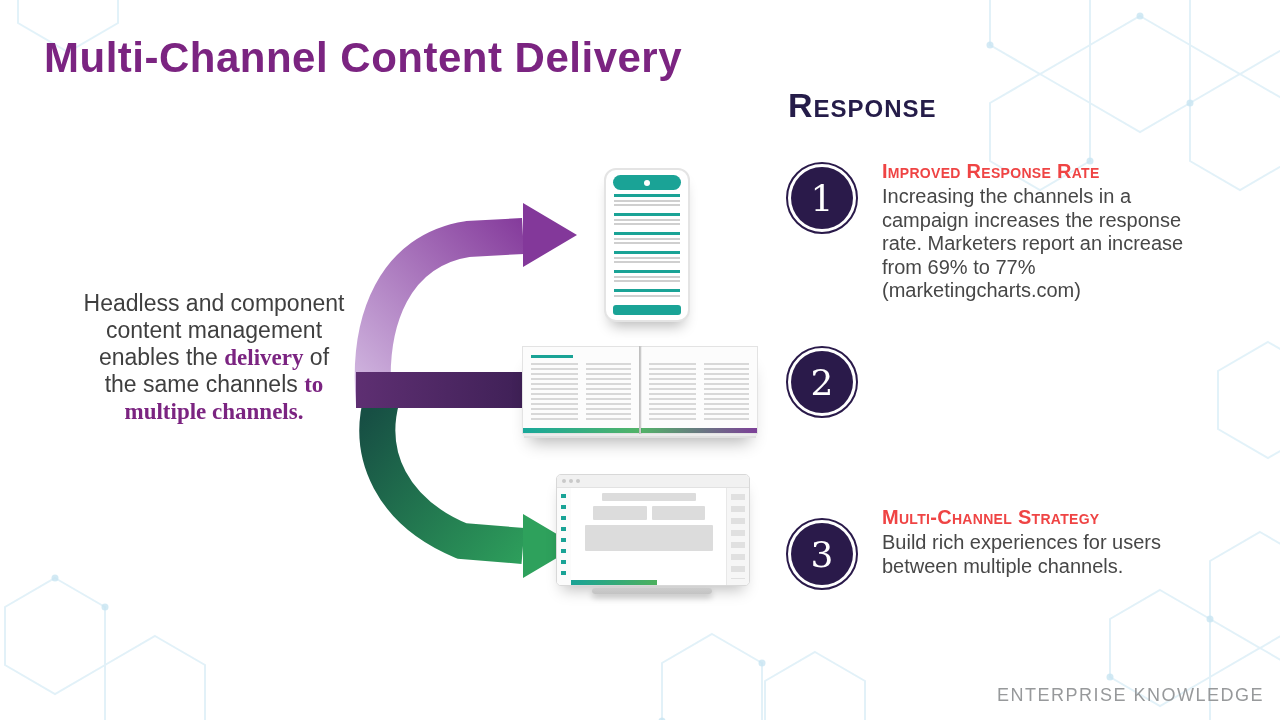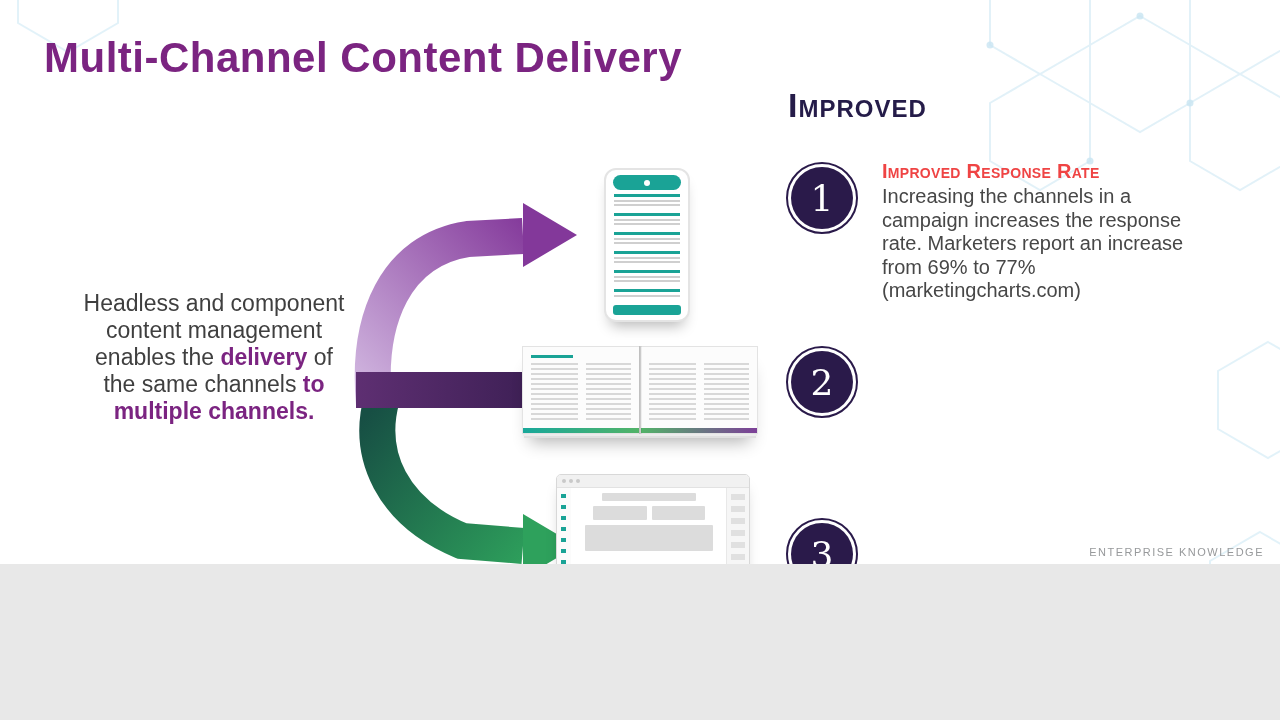--- a/index.html
+++ b/index.html
@@ -1,31 +1,31 @@
 <!DOCTYPE html>
 <html><head>
 <meta charset="utf-8">
 <style>
   html,body{margin:0;padding:0;background:#e8e8e8;}
-  .slide{position:relative;width:1280px;height:564px;background:#ffffff;overflow:hidden;
+  .slide{position:relative;width:1280px;height:720px;background:#ffffff;overflow:hidden;
          font-family:"Liberation Sans",sans-serif;margin:0 auto;}
 
   
   .hex-bg,.arrows{position:absolute;left:0;top:0;width:1280px;height:720px;pointer-events:none;}
   .hex-bg{z-index:0;}
   .arrows{z-index:1;}
 
   
   .title{position:absolute;left:44px;top:34px;margin:0;font-size:42px;font-weight:700;
          color:#7b2481;letter-spacing:.5px;z-index:3;}
 
   
   .intro{position:absolute;left:64px;top:290px;width:300px;margin:0;text-align:center;
          font-size:23px;line-height:27px;color:#3f3f3f;white-space:pre-line;z-index:3;}
-  .intro .hl{color:#7b2481;font-weight:700;}
+  .intro .hl{color:#7b2481;font-weight:700;font-family:Liberation Serif, serif;}
 
   
   .phone{position:absolute;left:604px;top:168px;width:86px;height:154px;background:#fff;
          border:2px solid #e4e4e4;border-radius:12px;box-sizing:border-box;
          box-shadow:0 10px 14px -6px rgba(0,0,0,.28);z-index:2;}
   .phone-header{margin:5px 7px 4px;height:15px;border-radius:8px;background:#1aa396;
                 display:flex;align-items:center;justify-content:center;}
   .phone-logo-dot{width:6px;height:6px;border-radius:50%;background:#ffffff;display:block;}
   .phone-body{margin:2px 8px;height:104px;
       background:repeating-linear-gradient(to bottom,#1aa396 0 3px,transparent 3px 6px,
@@ -86,21 +86,21 @@
   .o3 .badge{margin-top:12px;}
   .badge-inner{width:62px;height:62px;border-radius:50%;background:#2a1a4a;color:#ffffff;
       display:flex;align-items:center;justify-content:center;
       font-family:"DejaVu Serif",serif;font-size:36px;}
   .outcome-text{width:372px;}
   .outcome-text h3{margin:0 0 2px;font-size:20px;font-weight:700;font-variant:small-caps;
       letter-spacing:.3px;color:#ef4444;}
   .outcome-text p{margin:0;font-size:20px;line-height:23.5px;color:#474747;white-space:pre-line;}
 
   
-  .footer{position:absolute;right:16px;bottom:6px;font-size:11px;letter-spacing:1.5px;
+  .footer{position:absolute;right:16px;bottom:14px;font-size:18px;letter-spacing:1.5px;
           color:#97999b;z-index:3;}
 </style>
 </head>
 <body>
 
 <div class="slide">
 
   <svg class="hex-bg" viewBox="0 0 1280 720">
     <g fill="none" stroke="#d6ecf6" stroke-width="2" opacity="0.7">
       <polygon points="68,-64 118,-35 118,23 68,52 18,23 18,-35"></polygon>
@@ -203,21 +203,21 @@
           <div class="half"></div>
         </div>
         <div class="blk w90"></div>
         <i class="d-strip"></i>
       </div>
       <div class="d-right"></div>
     </div>
     <div class="desk-base"></div>
   </div>
 
-  <h2 class="outcomes-heading">Improved</h2>
+  <h2 class="outcomes-heading">Response</h2>
 
   <div class="outcome o1">
     <div class="badge">
       <div class="badge-inner">1</div>
     </div>
     <div class="outcome-text">
       <h3>Improved Response Rate</h3>
       <p>Increasing the channels in a
 campaign increases the response
 rate. Marketers report an increase
@@ -231,17 +231,22 @@
       <div class="badge-inner">2</div>
     </div>
     <div class="outcome-text">
     </div>
   </div>
 
   <div class="outcome o3">
     <div class="badge">
       <div class="badge-inner">3</div>
     </div>
+    <div class="outcome-text">
+      <h3>Multi-Channel Strategy</h3>
+      <p>Build rich experiences for users
+between multiple channels.</p>
+    </div>
   </div>
 
   <div class="footer">ENTERPRISE KNOWLEDGE</div>
 
 </div>
 
 </body></html>

